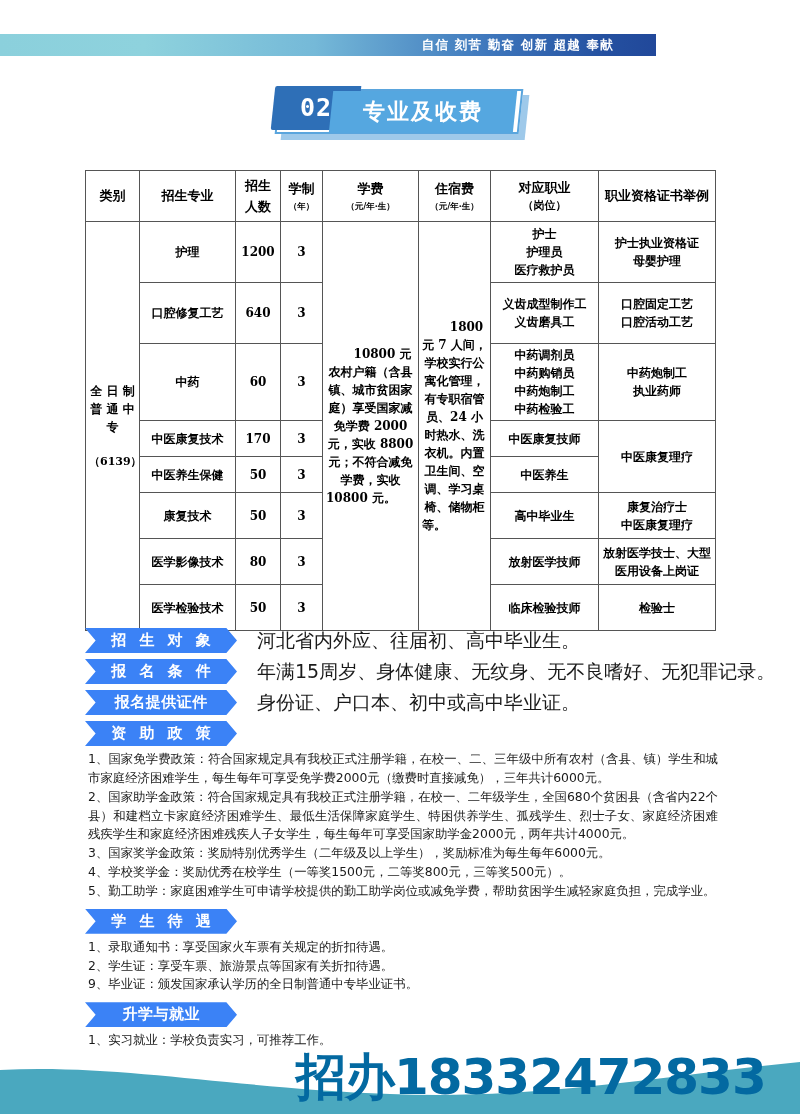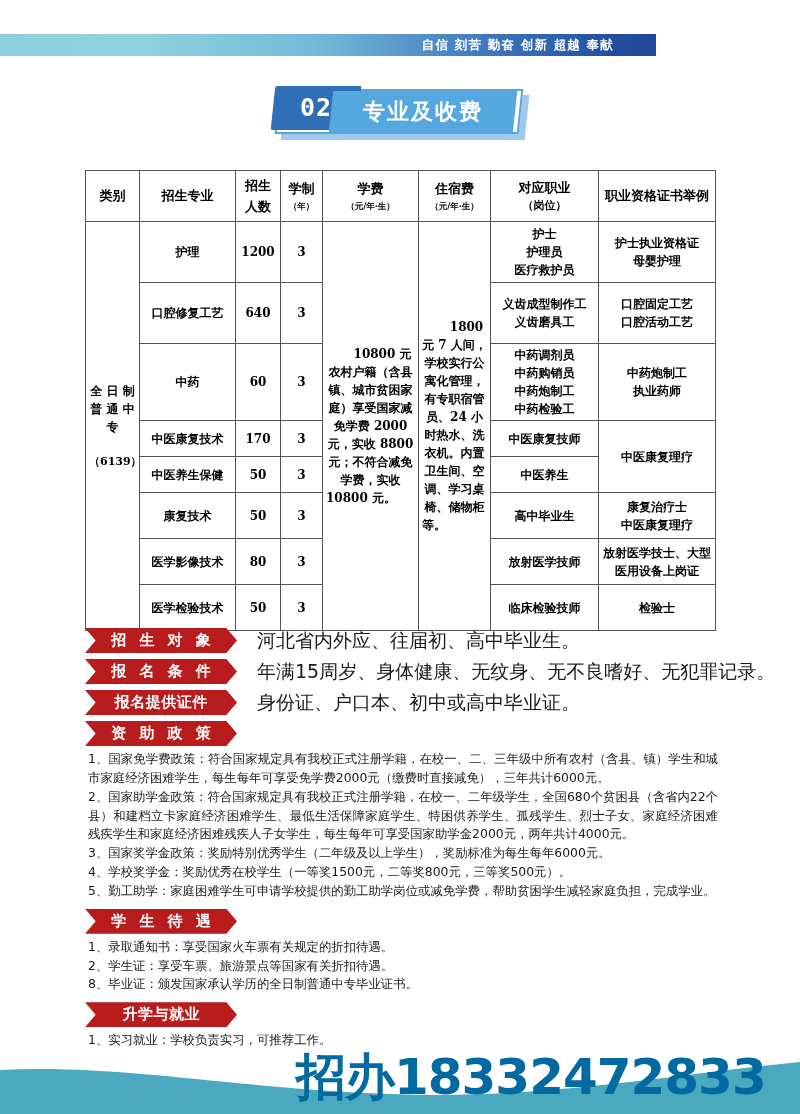--- a/index.html
+++ b/index.html
@@ -182,21 +182,21 @@
     margin: 0 0 0 0;
     padding-left: 85px;
     display: flex;
     align-items: flex-start;
   }
   .chev {
     position: relative;
     flex: 0 0 auto;
     width: 152px;
     height: 25px;
-    background: #b91c1c;
+    background: #3b82f6;
     clip-path: polygon(0% 0%, 93% 0%, 100% 50%, 93% 100%, 0% 100%, 7% 50%);
     color: #ffffff;
     font-size: 15px;
     font-weight: bold;
     line-height: 25px;
     text-align: center;
     letter-spacing: 4px;
     text-indent: 4px;
   }
   .chev.tight { letter-spacing: 0.5px; text-indent: 0.5px; font-size: 15px; }
@@ -393,21 +393,21 @@
   </div>
   <div class="gap8"></div>
 
   <div class="sec-row">
     <div class="chev">学 生 待 遇</div>
   </div>
   <div class="gap4"></div>
   <div class="body-block">
     <p>1、录取通知书：享受国家火车票有关规定的折扣待遇。</p>
     <p>2、学生证：享受车票、旅游景点等国家有关折扣待遇。</p>
-    <p>8、毕业证：颁发国家承认学历的全日制普通中专毕业证书。</p>
+    <p>9、毕业证：颁发国家承认学历的全日制普通中专毕业证书。</p>
   </div>
   <div class="gap8"></div>
 
   <div class="sec-row">
     <div class="chev tight">升学与就业</div>
   </div>
   <div class="gap4"></div>
   <div class="body-block">
     <p>1、实习就业：学校负责实习，可推荐工作。</p>
   </div>

